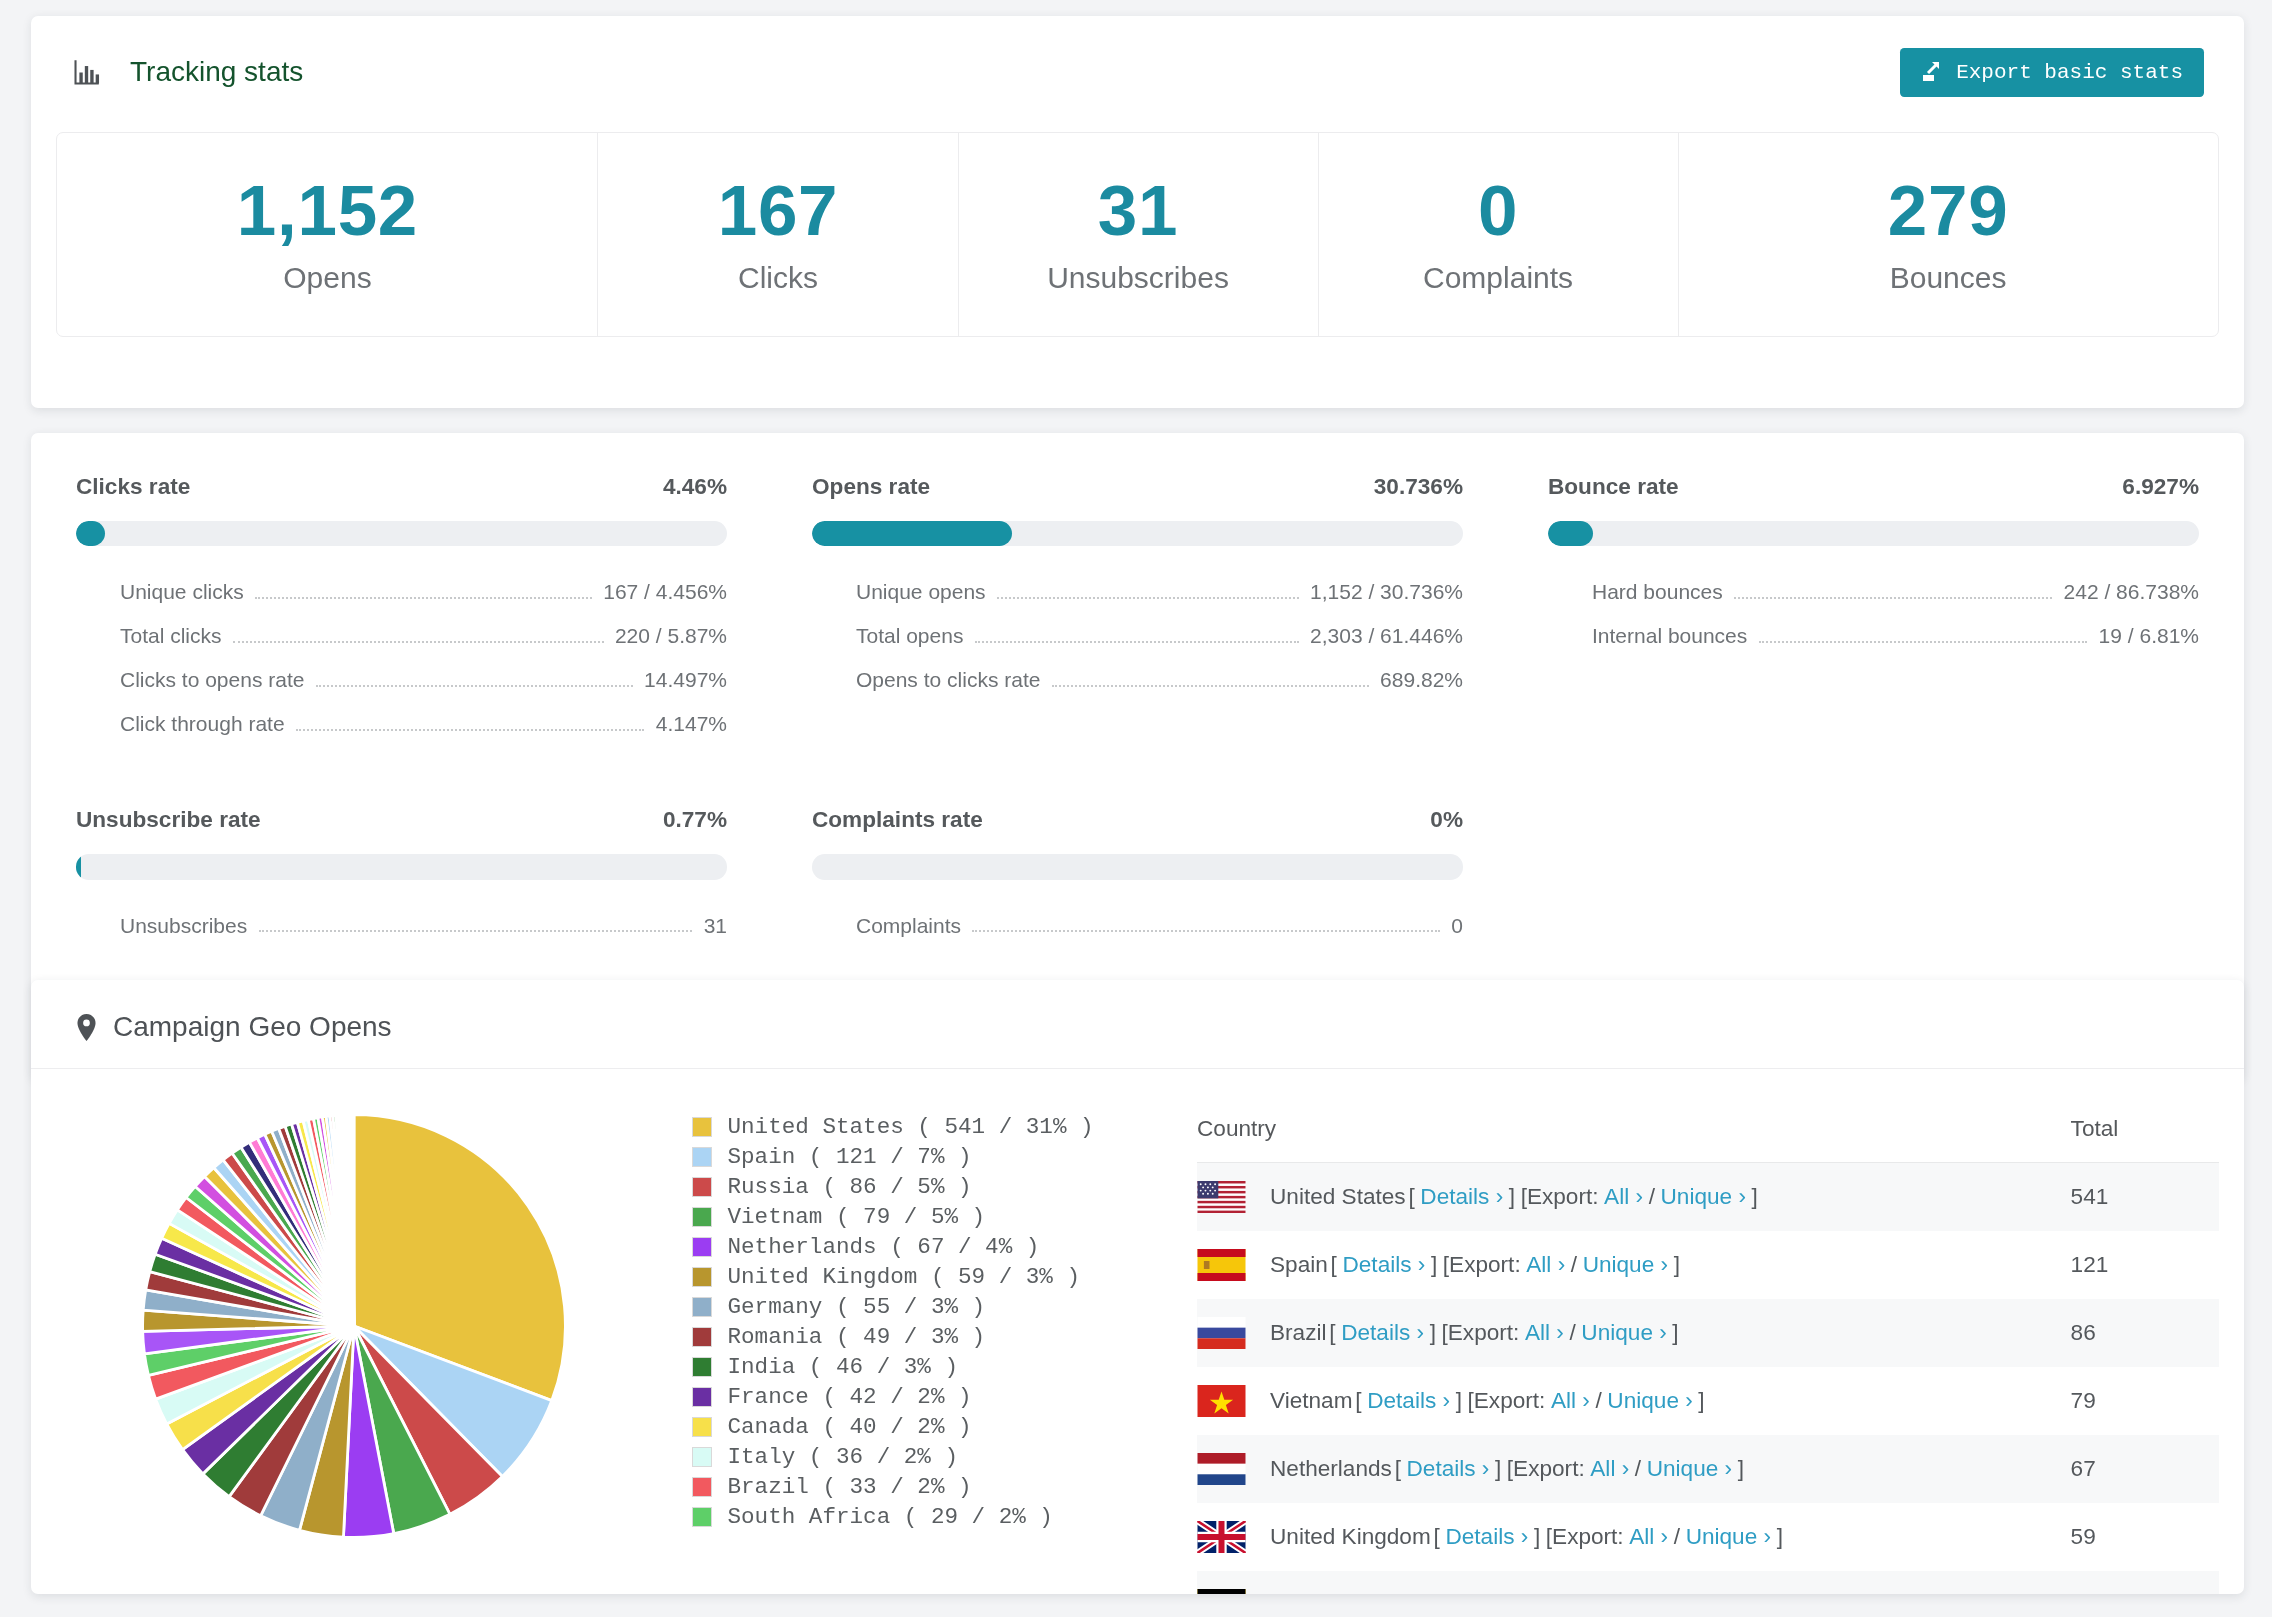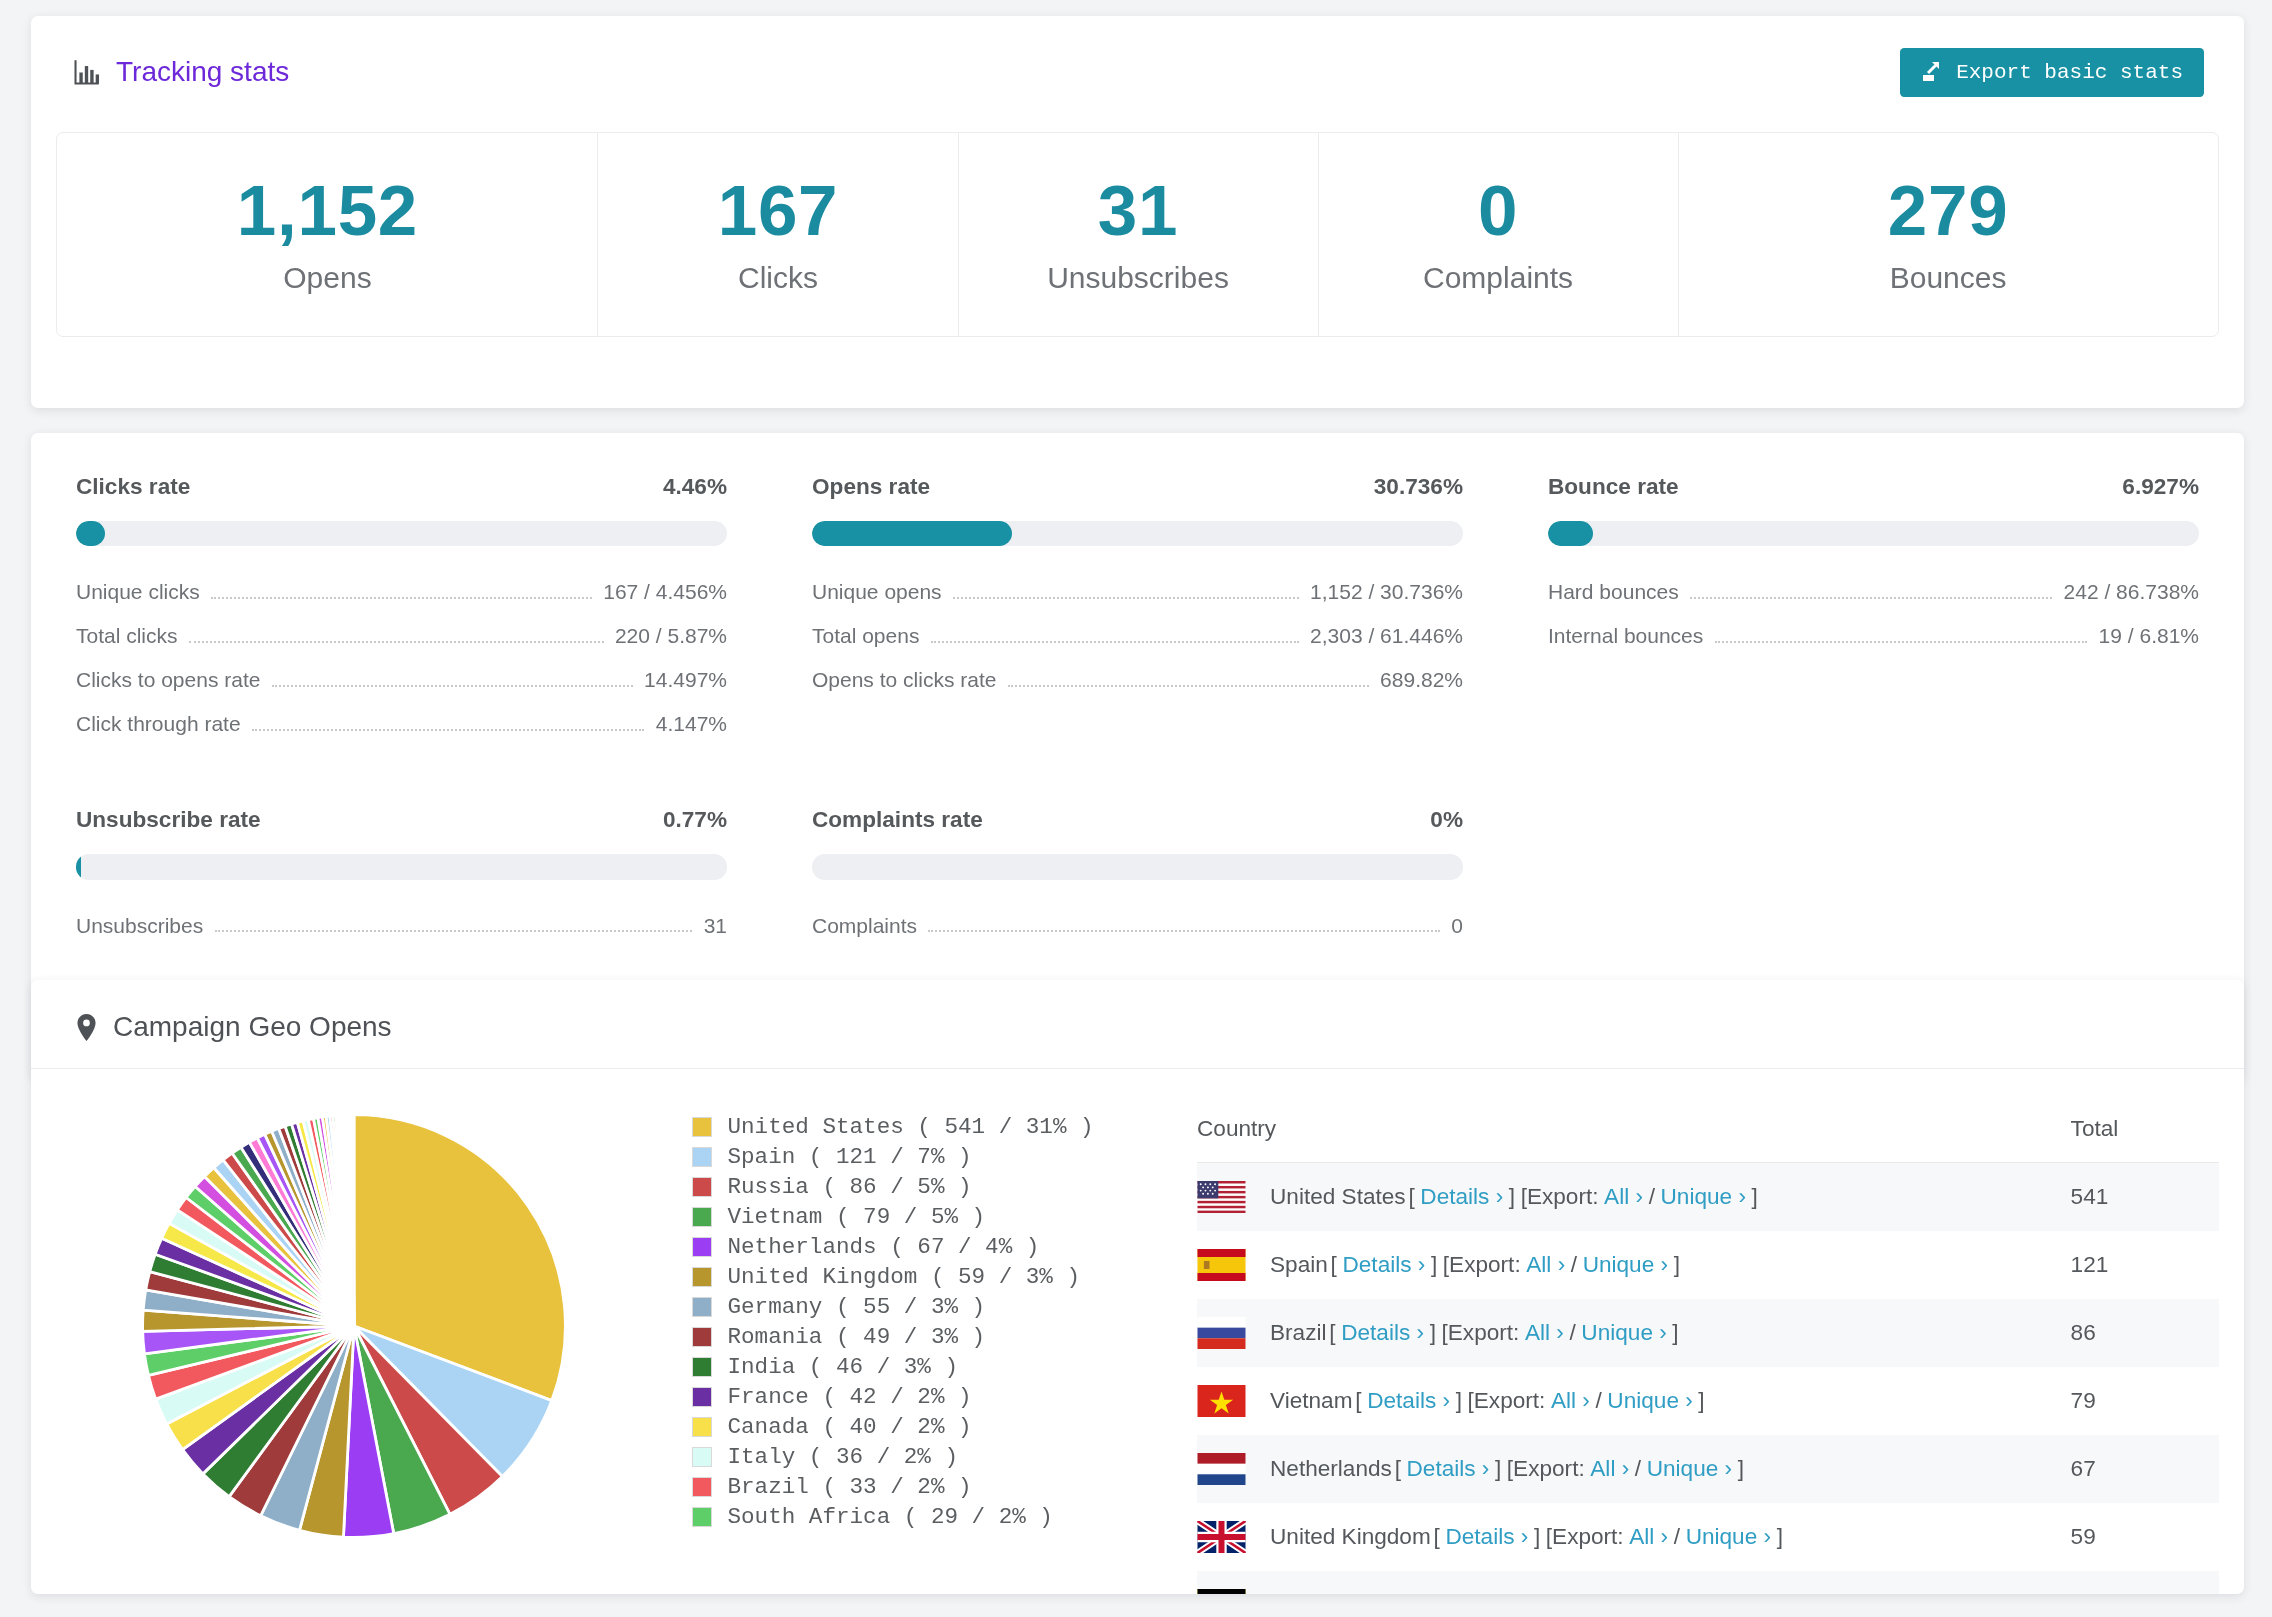--- a/index.html
+++ b/index.html
@@ -6,21 +6,21 @@
   html,body { width:2273px; height:1618px; background:#f3f4f6;
     font-family:"Liberation Sans", sans-serif; color:#55595c; overflow:hidden; }
   .card { position:absolute; left:31px; width:2213px; background:#fff;
     border-radius:7px; box-shadow:0 2.1px 10px rgba(30,40,50,.10); }
   #card-tracking { top:15.5px;  height:392px; }
   #card-rates    { top:433px; height:646px; }
   #card-geo      { top:980px; height:614px; overflow:hidden; }
 
   
   .card-head { display:flex; align-items:center; padding:32px 40px 0 40px; }
-  .card-title { display:flex; align-items:center; gap:14px; font-size:28px; color:#6d28d9; }
+  .card-title { display:flex; align-items:center; gap:28px; font-size:28px; color:#14532d; }
   .head-icon { width:31px; height:31px; flex:0 0 auto; }
   .spacer { flex:1; }
   .btn-export { display:flex; align-items:center; gap:11.3px; background:#1791a3; color:#fff;
     font-size:21px; padding:12.7px 21px; border:none; border-radius:4.2px; cursor:pointer;font-family:Liberation Mono, monospace; }
 
   
   .stats-wrap { margin:35px 25.4px 0 25.4px; border:1.4px solid #ececee; border-radius:7px;
     display:flex; overflow:hidden;justify-content:flex-end; }
   .stat-box { text-align:center; padding:37px 0 41px 0; }
   .stat-box + .stat-box { border-left:1.4px solid #ececee; }
@@ -28,21 +28,21 @@
   .stat-value { font-size:71px; font-weight:700; color:#1b8ba0; letter-spacing:0.7px; }
   .stat-label { font-size:30px; color:#6e7276; margin-top:10px; }
 
   
   .rates-grid { display:grid; grid-template-columns:1fr 1fr 1fr; column-gap:85px;
     row-gap:71px; padding:41px 45px 0 45px; }
   .rate-head { display:flex; justify-content:space-between; align-items:baseline;
     font-size:22.6px; font-weight:700; color:#55595c; }
   .bar { height:25.4px; background:#edeff2; border-radius:12.7px; margin-top:21px; overflow:hidden; }
   .bar-fill { height:100%; background:#1791a3; border-radius:12.7px; min-width:0; }
-  .rate-rows { margin-top:34px; }
+  .rate-rows { margin-top:34px;margin-left:44px; }
   .rate-row { display:flex; align-items:baseline; font-size:21px; color:#6e7276; margin-top:20px; }
   .leader { flex:1; border-bottom:2.1px dotted #c7c9cb; margin:0 11.3px 5.6px 11.3px; align-self:flex-end; }
 
   
   .geo-head { padding:31px 40px 25.4px 40px; border-bottom:1.4px solid #ededef;
     display:flex; align-items:center; gap:11px; font-size:28px; color:#4e5256; }
   .geo-body { display:flex; align-items:flex-start; padding:40px 25.4px 0 106px; }
   #pie-svg { width:434px; height:434px; flex:0 0 auto; }
   .legend { margin-left:121px; width:395px; padding-top:2.8px; flex:0 0 auto;font-family:Liberation Mono, monospace; }
   .legend-item { display:flex; align-items:center; gap:15.5px; height:30px;

